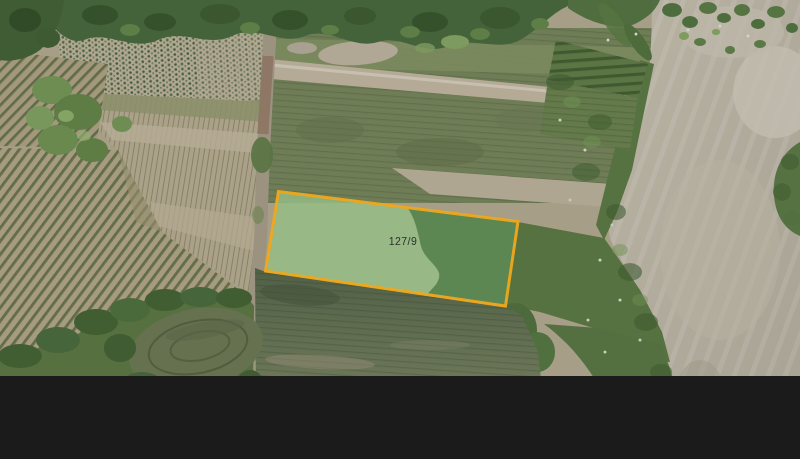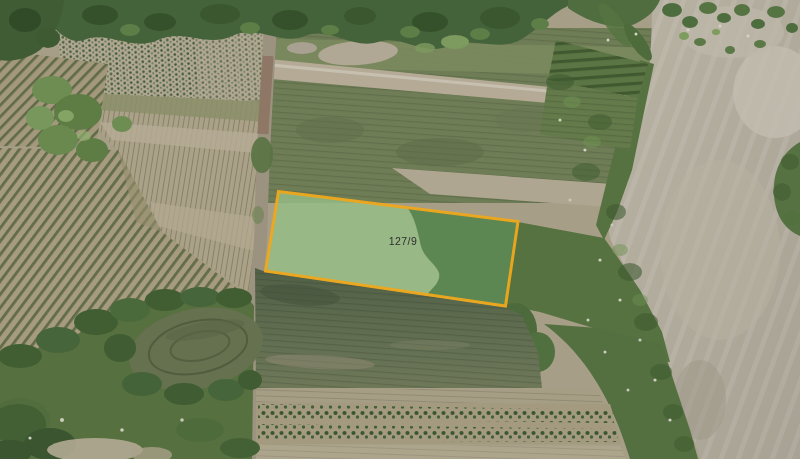--- a/index.html
+++ b/index.html
@@ -1,17 +1,17 @@
 <!DOCTYPE html>
 <html style="--parcel-border: #efa81c; --parcel-fill-light: #95bd86; --parcel-fill-dark: #4f7b45; --parcel-label-color: #2e2e2e; --bare-soil: #b1ab9c; --forest-dark: #415f36; --field-tan: #a89f88;"><head>
 <meta charset="utf-8">
 <style>
   html,body{margin:0;padding:0;background:#1b1b1b;}
   .stage{
-    width:800px;height:459px;overflow:hidden;position:relative;
+    width:800px;height:376px;overflow:hidden;position:relative;
     font-family:"Liberation Sans",sans-serif;cursor:grab;
   }
   .stage svg{display:block;}
   text.parcel-label{
     font-family:"Liberation Sans",sans-serif;
     font-size:10.5px;
     letter-spacing:.4px;
     fill:var(--parcel-label-color,#2e2e2e);
   }
 </style>

